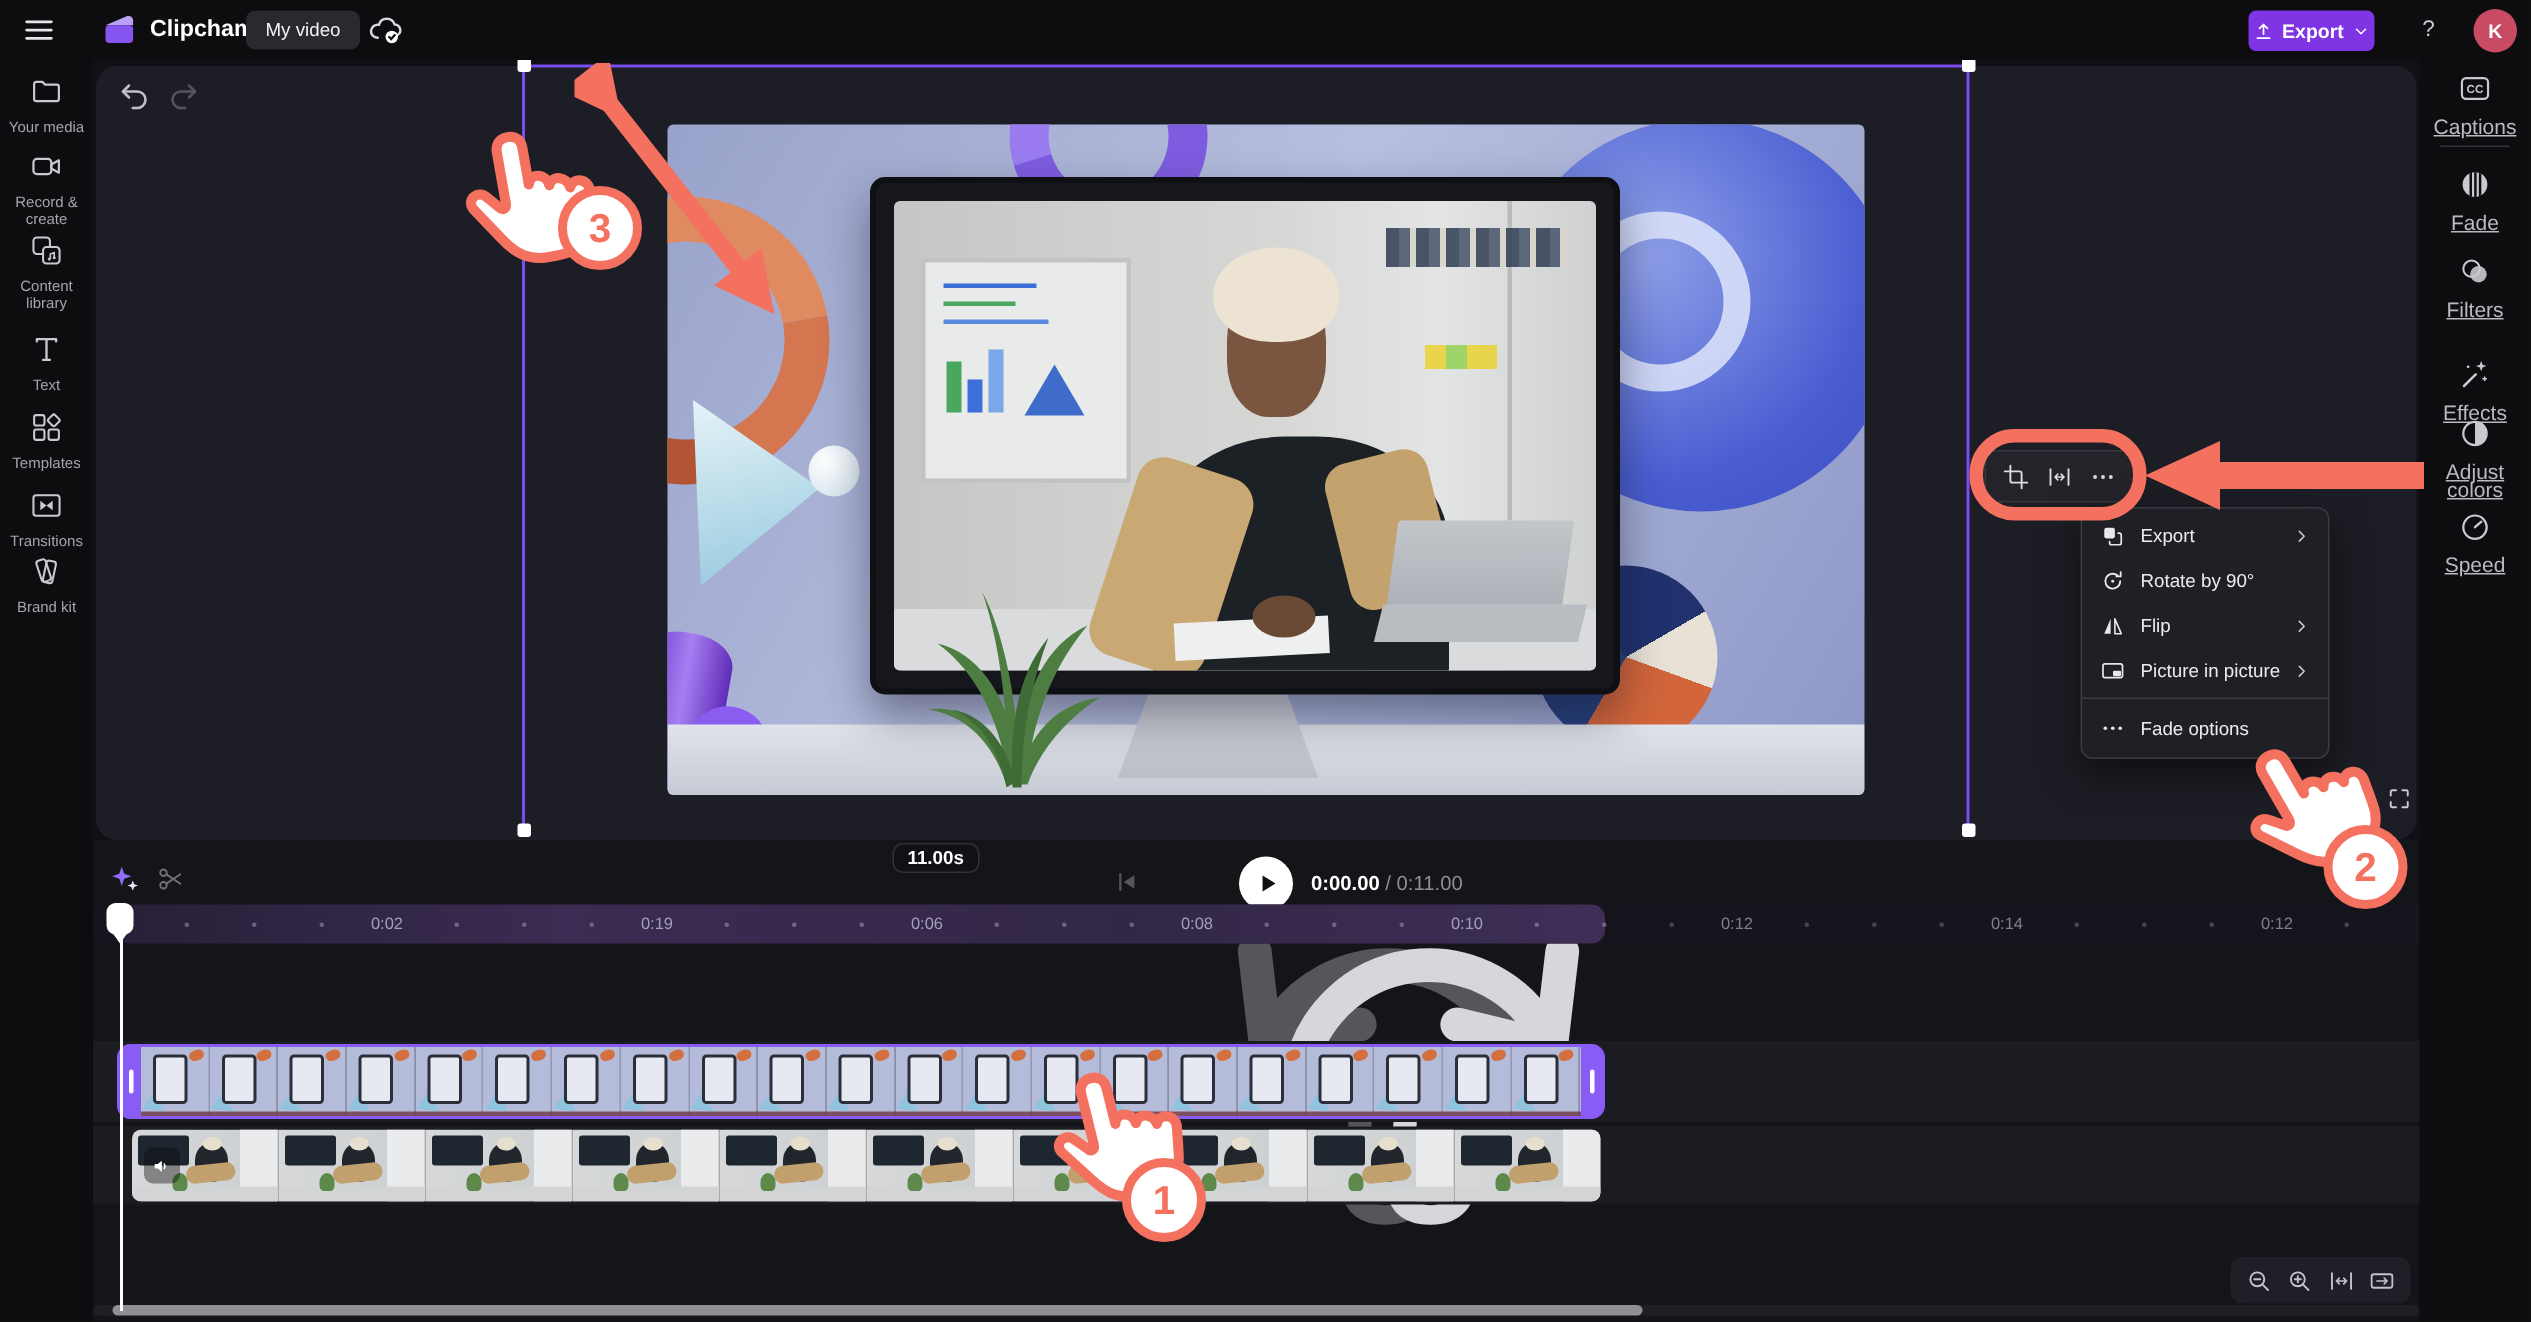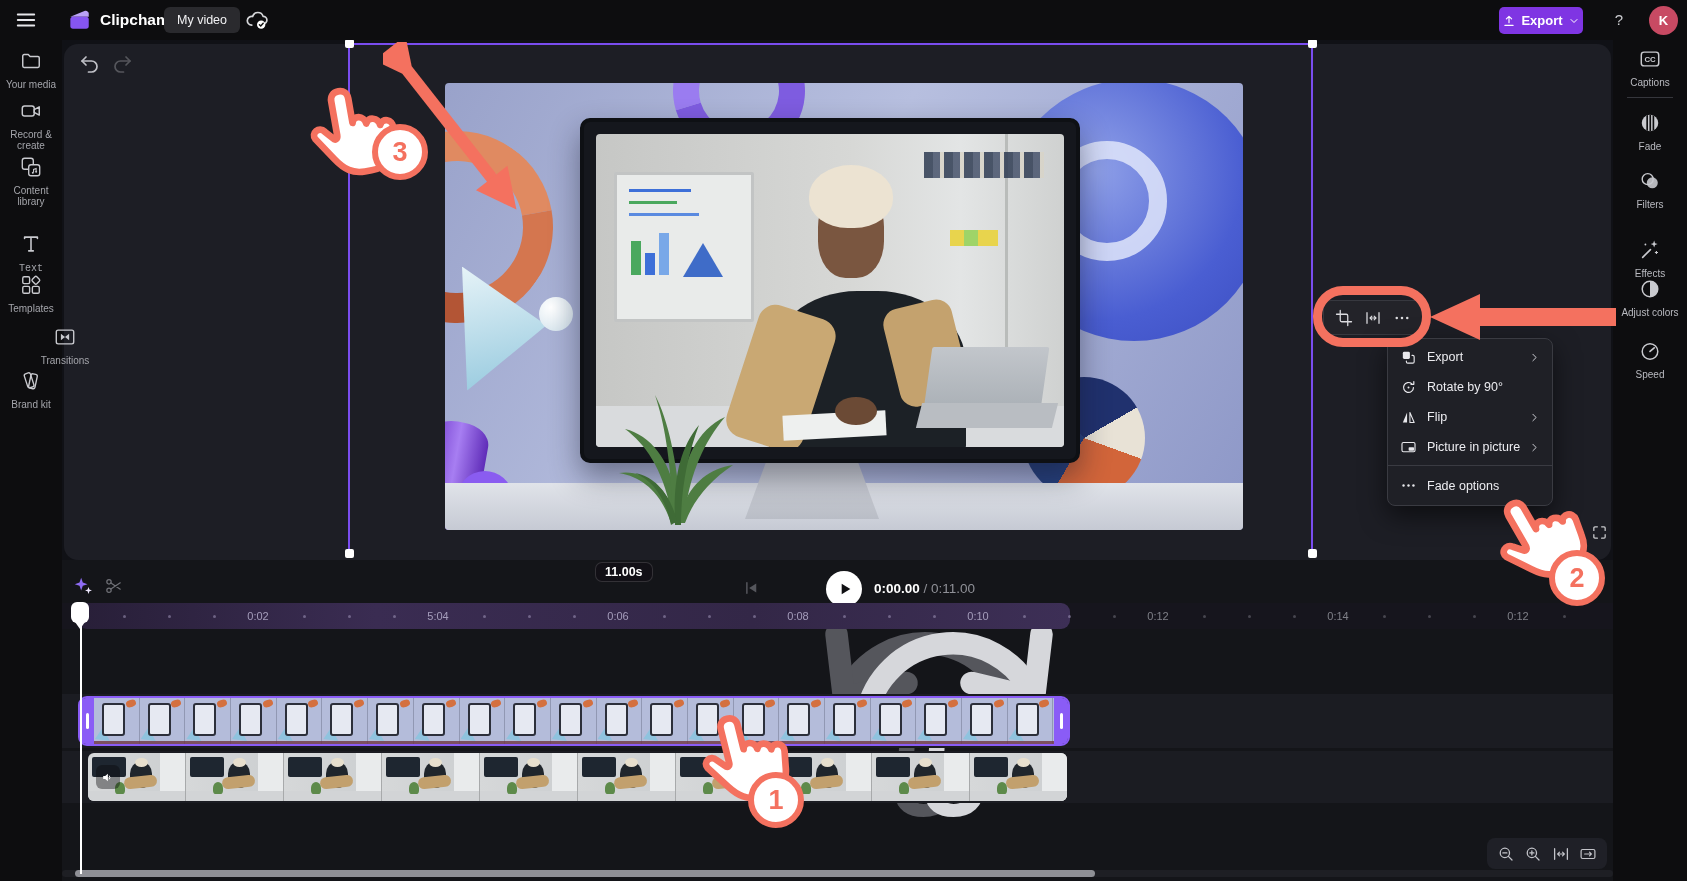--- a/index.html
+++ b/index.html
@@ -23,21 +23,21 @@
   .help-btn{position:absolute;left:1608px;top:0;width:22px;height:40px;line-height:40px;text-align:center;font-size:15px;color:#cbccd0;}
   .avatar{position:absolute;left:1649px;top:6px;width:29px;height:29px;border-radius:50%;background:#c84a63;
     color:#fff;font-weight:bold;font-size:13px;text-align:center;line-height:29px;}
 
   
   .lsidebar{position:absolute;left:0;top:40px;width:62px;height:841px;background:#0d0d0f;z-index:60;}
   .rsidebar{position:absolute;left:1613px;top:40px;width:74px;height:841px;background:#0d0d0f;z-index:60;}
   .side-item{position:absolute;width:100%;text-align:center;color:#a4a5ab;cursor:pointer;}
   .side-item .ic{width:22px;height:22px;display:inline-block;color:#c9cacf;}
   .side-label{display:block;font-size:10px;line-height:11px;margin-top:3px;padding:0 2px;}
-  .rsidebar .side-label{font-size:10px;line-height:12px;color:#b9bac0;}
+  .rsidebar .side-label{font-size:14px;line-height:12px;color:#b9bac0;text-decoration:underline;}
   .r-divider{position:absolute;left:14px;width:46px;height:1px;background:#35363c;}
 
   
   .canvas-panel{position:absolute;left:64px;top:44px;width:1547px;height:516px;background:#1d1e25;border-radius:14px;z-index:1;}
   .hist-btn{position:absolute;width:24px;height:24px;color:#c0c1c7;}
   .stage{position:absolute;left:445px;top:83px;width:798px;height:447px;border-radius:4px;overflow:hidden;
     background:linear-gradient(120deg,#99a2ca,#b7bfdf 45%,#8d97c7);z-index:2;}
   .shape{position:absolute;}
   
   .monitor{position:absolute;left:135px;top:35px;width:500px;height:345px;background:#15171d;border-radius:10px;
@@ -179,30 +179,30 @@
             <rect x="2.5" y="6.5" width="13" height="11" rx="2.5" stroke="currentColor" fill="none" stroke-linecap="round" stroke-linejoin="round" stroke-width="1.6"></rect>
             <path d="M15.5 10.5 21 7.5v9l-5.5-3z" stroke="currentColor" fill="none" stroke-linecap="round" stroke-linejoin="round" stroke-width="1.6"></path>
           </svg></span><span class="side-label">Record &amp; create</span></div>
       <div class="side-item" style="top: 116px;"><span class="ic"><svg viewBox="0 0 24 24" fill="none" xmlns="http://www.w3.org/2000/svg">
             <rect x="2.5" y="2.5" width="12" height="12" rx="2.5" stroke="currentColor" fill="none" stroke-linecap="round" stroke-linejoin="round" stroke-width="1.5"></rect>
             <rect x="9.5" y="9.5" width="12" height="12" rx="2.5" fill="#0d0d0f" stroke="currentColor" stroke-linecap="round" stroke-linejoin="round" stroke-width="1.5"></rect>
             <path d="M14.8 18v-3.4l2.8-1V17" stroke="currentColor" stroke-width="1.2" fill="none"></path>
             <circle cx="14" cy="18.2" r="1.1" fill="currentColor"></circle>
             <circle cx="17.6" cy="17.2" r="1.1" fill="currentColor"></circle>
           </svg></span><span class="side-label">Content library</span></div>
-      <div class="side-item" style="top: 193px; font-family: Liberation Mono, monospace;"><span class="ic"><svg viewBox="0 0 24 24" fill="none" xmlns="http://www.w3.org/2000/svg">
+      <div class="side-item" style="top: 182px;"><span class="ic"><svg viewBox="0 0 24 24" fill="none" xmlns="http://www.w3.org/2000/svg">
             <path d="M5 6V4.5h14V6M12 4.5v15M9.5 19.5h5" stroke="currentColor" fill="none" stroke-linecap="round" stroke-linejoin="round" stroke-width="1.7"></path>
           </svg></span><span class="side-label">Text</span></div>
       <div class="side-item" style="top: 234px;"><span class="ic"><svg viewBox="0 0 24 24" fill="none" xmlns="http://www.w3.org/2000/svg">
             <rect x="3" y="3" width="7.5" height="7.5" rx="1.5" stroke="currentColor" fill="none" stroke-linecap="round" stroke-linejoin="round" stroke-width="1.5"></rect>
             <rect x="3" y="13.5" width="7.5" height="7.5" rx="1.5" stroke="currentColor" fill="none" stroke-linecap="round" stroke-linejoin="round" stroke-width="1.5"></rect>
             <rect x="13.5" y="13.5" width="7.5" height="7.5" rx="1.5" stroke="currentColor" fill="none" stroke-linecap="round" stroke-linejoin="round" stroke-width="1.5"></rect>
             <rect x="13.9" y="3.4" width="6.8" height="6.8" rx="1.5" transform="rotate(45 17.3 6.8)" stroke="currentColor" fill="none" stroke-linecap="round" stroke-linejoin="round" stroke-width="1.5"></rect>
           </svg></span><span class="side-label">Templates</span></div>
-      <div class="side-item" style="top: 286px; margin-left: 34px;"><span class="ic"><svg viewBox="0 0 24 24" fill="none" xmlns="http://www.w3.org/2000/svg">
+      <div class="side-item" style="top: 286px;"><span class="ic"><svg viewBox="0 0 24 24" fill="none" xmlns="http://www.w3.org/2000/svg">
             <rect x="2.5" y="4.5" width="19" height="15" rx="2" stroke="currentColor" fill="none" stroke-linecap="round" stroke-linejoin="round" stroke-width="1.5"></rect>
             <path d="M7.5 8.5l4.5 3.5-4.5 3.5zM16.5 8.5 12 12l4.5 3.5z" fill="currentColor"></path>
           </svg></span><span class="side-label">Transitions</span></div>
       <div class="side-item" style="top: 330px;"><span class="ic"><svg viewBox="0 0 24 24" fill="none" xmlns="http://www.w3.org/2000/svg">
             <g transform="rotate(-18 12 18)">
               <rect x="8.6" y="3" width="7" height="16" rx="2" stroke="currentColor" fill="none" stroke-linecap="round" stroke-linejoin="round" stroke-width="1.5"></rect>
             </g>
             <g transform="rotate(12 12 18)">
               <rect x="9.4" y="4" width="7" height="16" rx="2" stroke="currentColor" fill="none" stroke-linecap="round" stroke-linejoin="round" stroke-width="1.5"></rect>
             </g>
@@ -456,21 +456,21 @@
           <svg viewBox="0 0 24 24" fill="none" xmlns="http://www.w3.org/2000/svg">
             <path d="M9.5 6.2v11.6l9.4-5.8z" fill="#101013"></path>
           </svg>
         </span>
     </div>
     <div class="time-display"><span class="t-cur">0:00.00</span><span class="t-tot"> / </span><span class="t-tot">0:11.00</span></div>
 
     <div class="ruler">
       <div class="ruler-tint"></div>
     <span class="ruler-label" style="left: 196px;">0:02</span>
-        <span class="ruler-label" style="left: 376px;">5:04</span>
+        <span class="ruler-label" style="left: 376px;">0:19</span>
         <span class="ruler-label" style="left: 556px;">0:06</span>
         <span class="ruler-label" style="left: 736px;">0:08</span>
         <span class="ruler-label" style="left: 916px;">0:10</span>
         <span class="ruler-label out" style="left: 1096px;">0:12</span>
         <span class="ruler-label out" style="left: 1276px;">0:14</span>
         <span class="ruler-label out" style="left: 1456px;">0:12</span>
         <span class="ruler-dot" style="left: 61px;"></span>
         <span class="ruler-dot" style="left: 106px;"></span>
         <span class="ruler-dot" style="left: 151px;"></span>
         <span class="ruler-dot" style="left: 241px;"></span>

